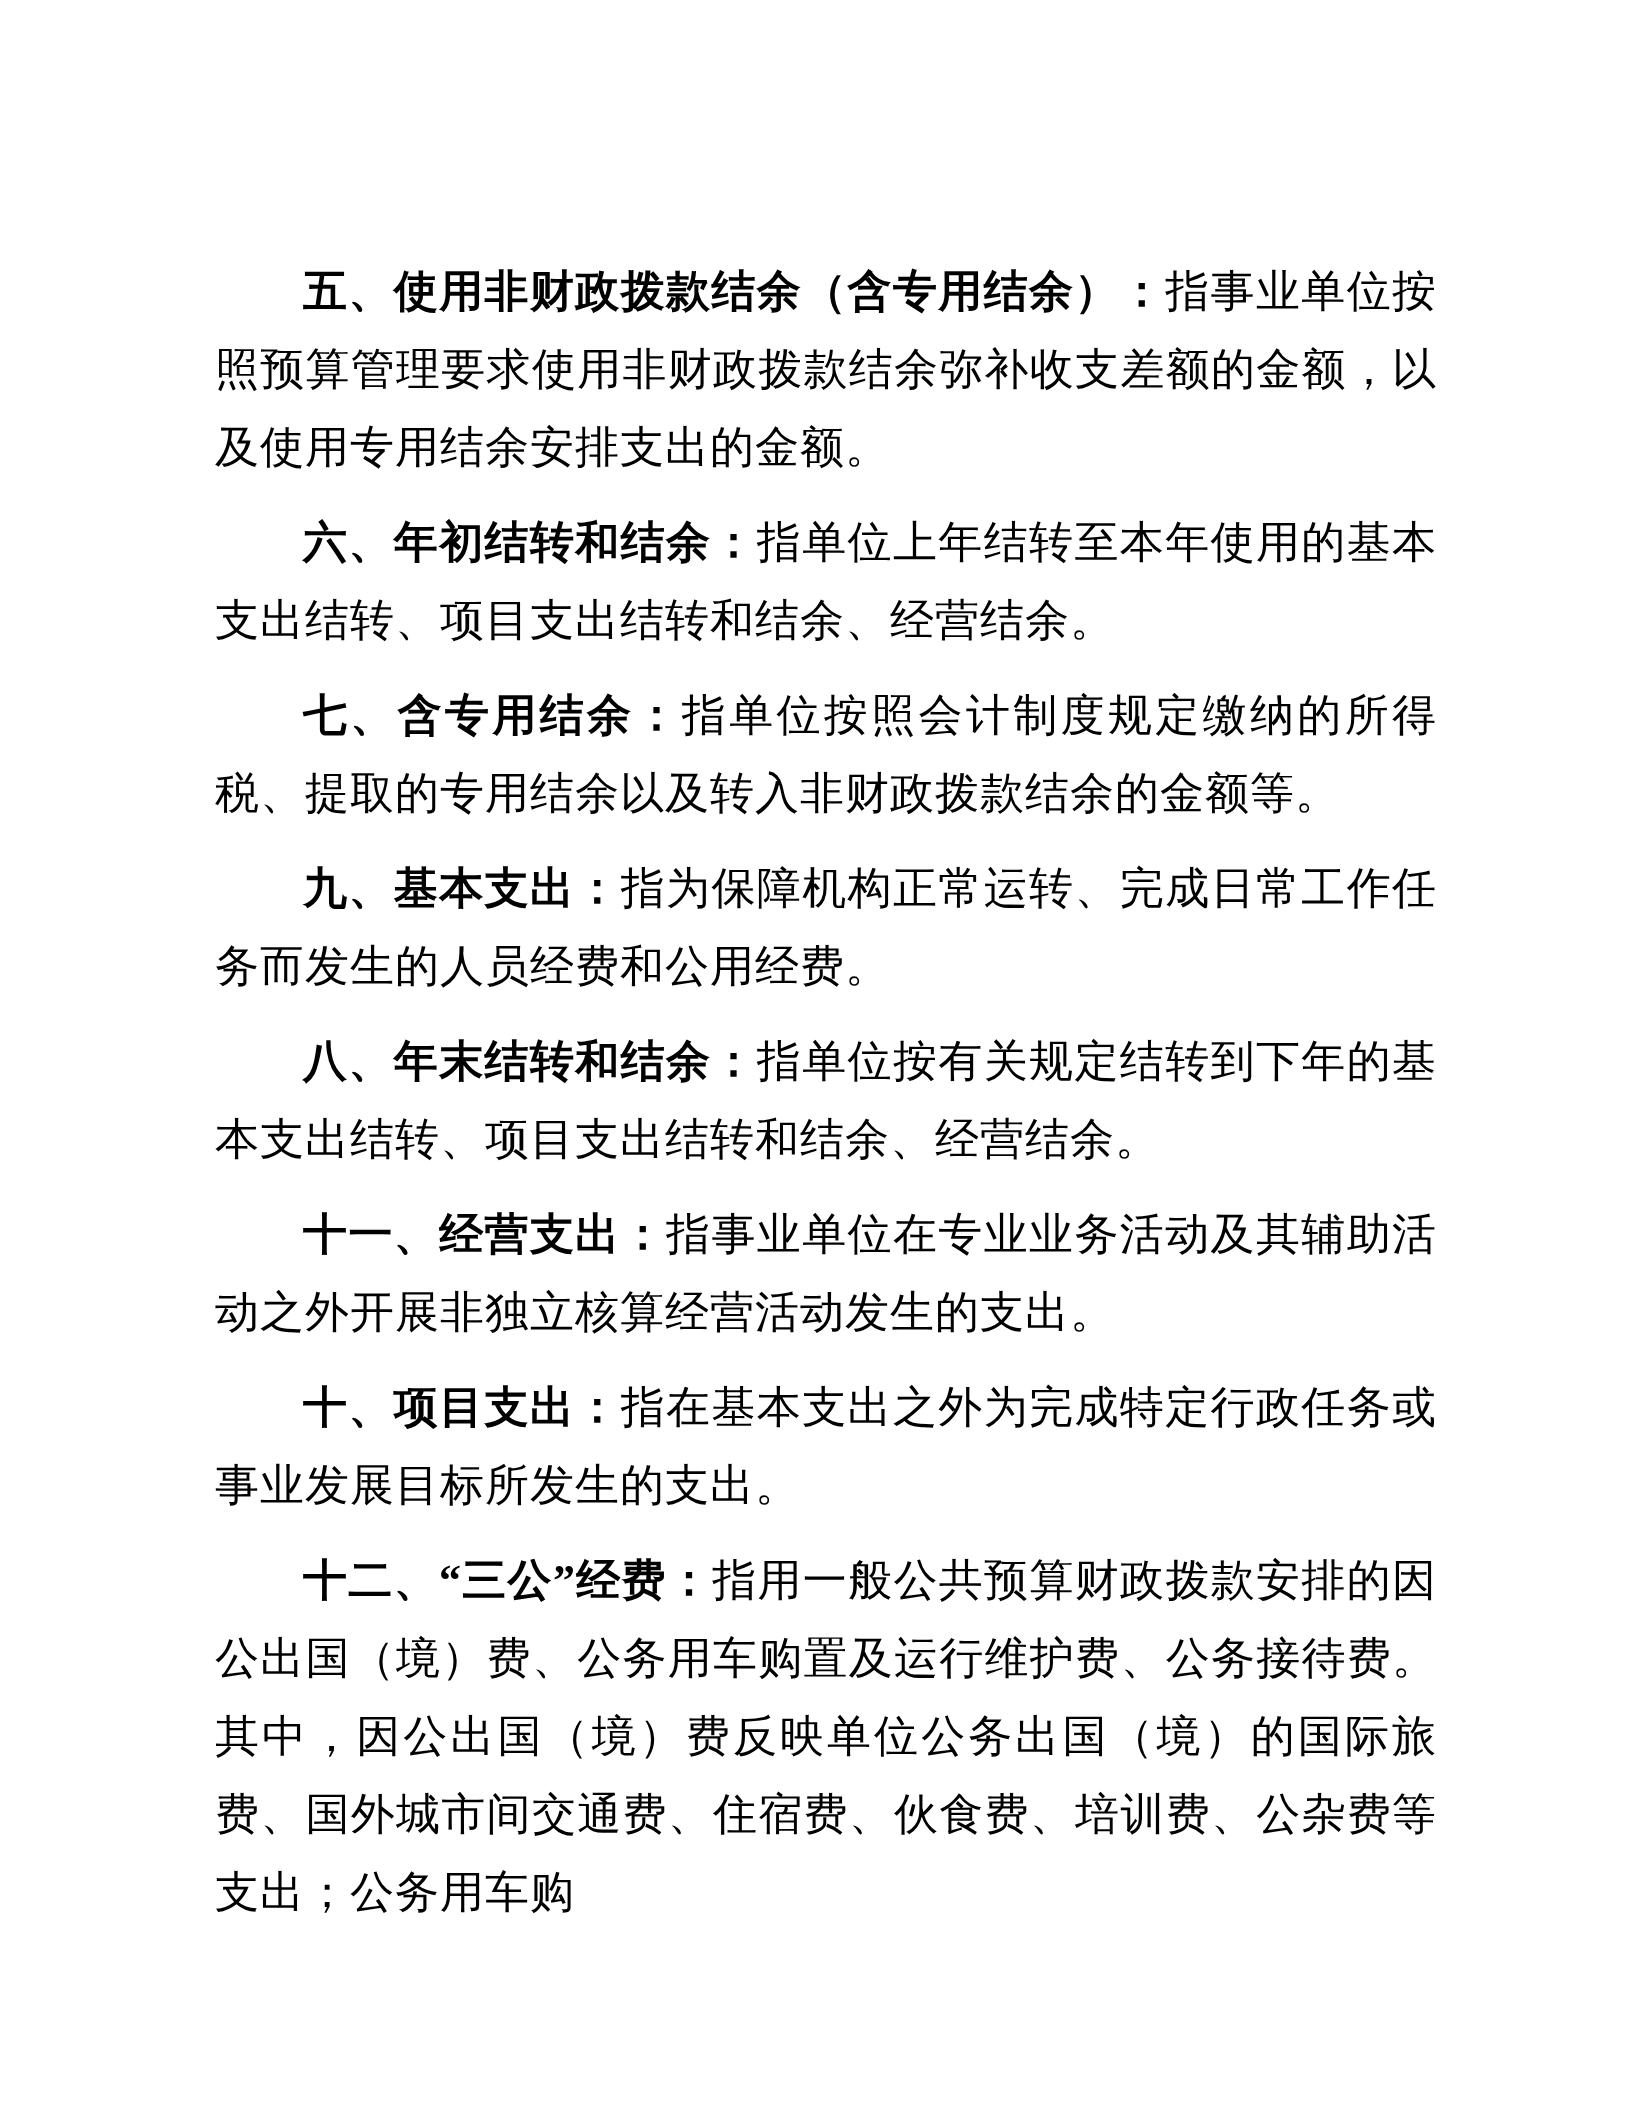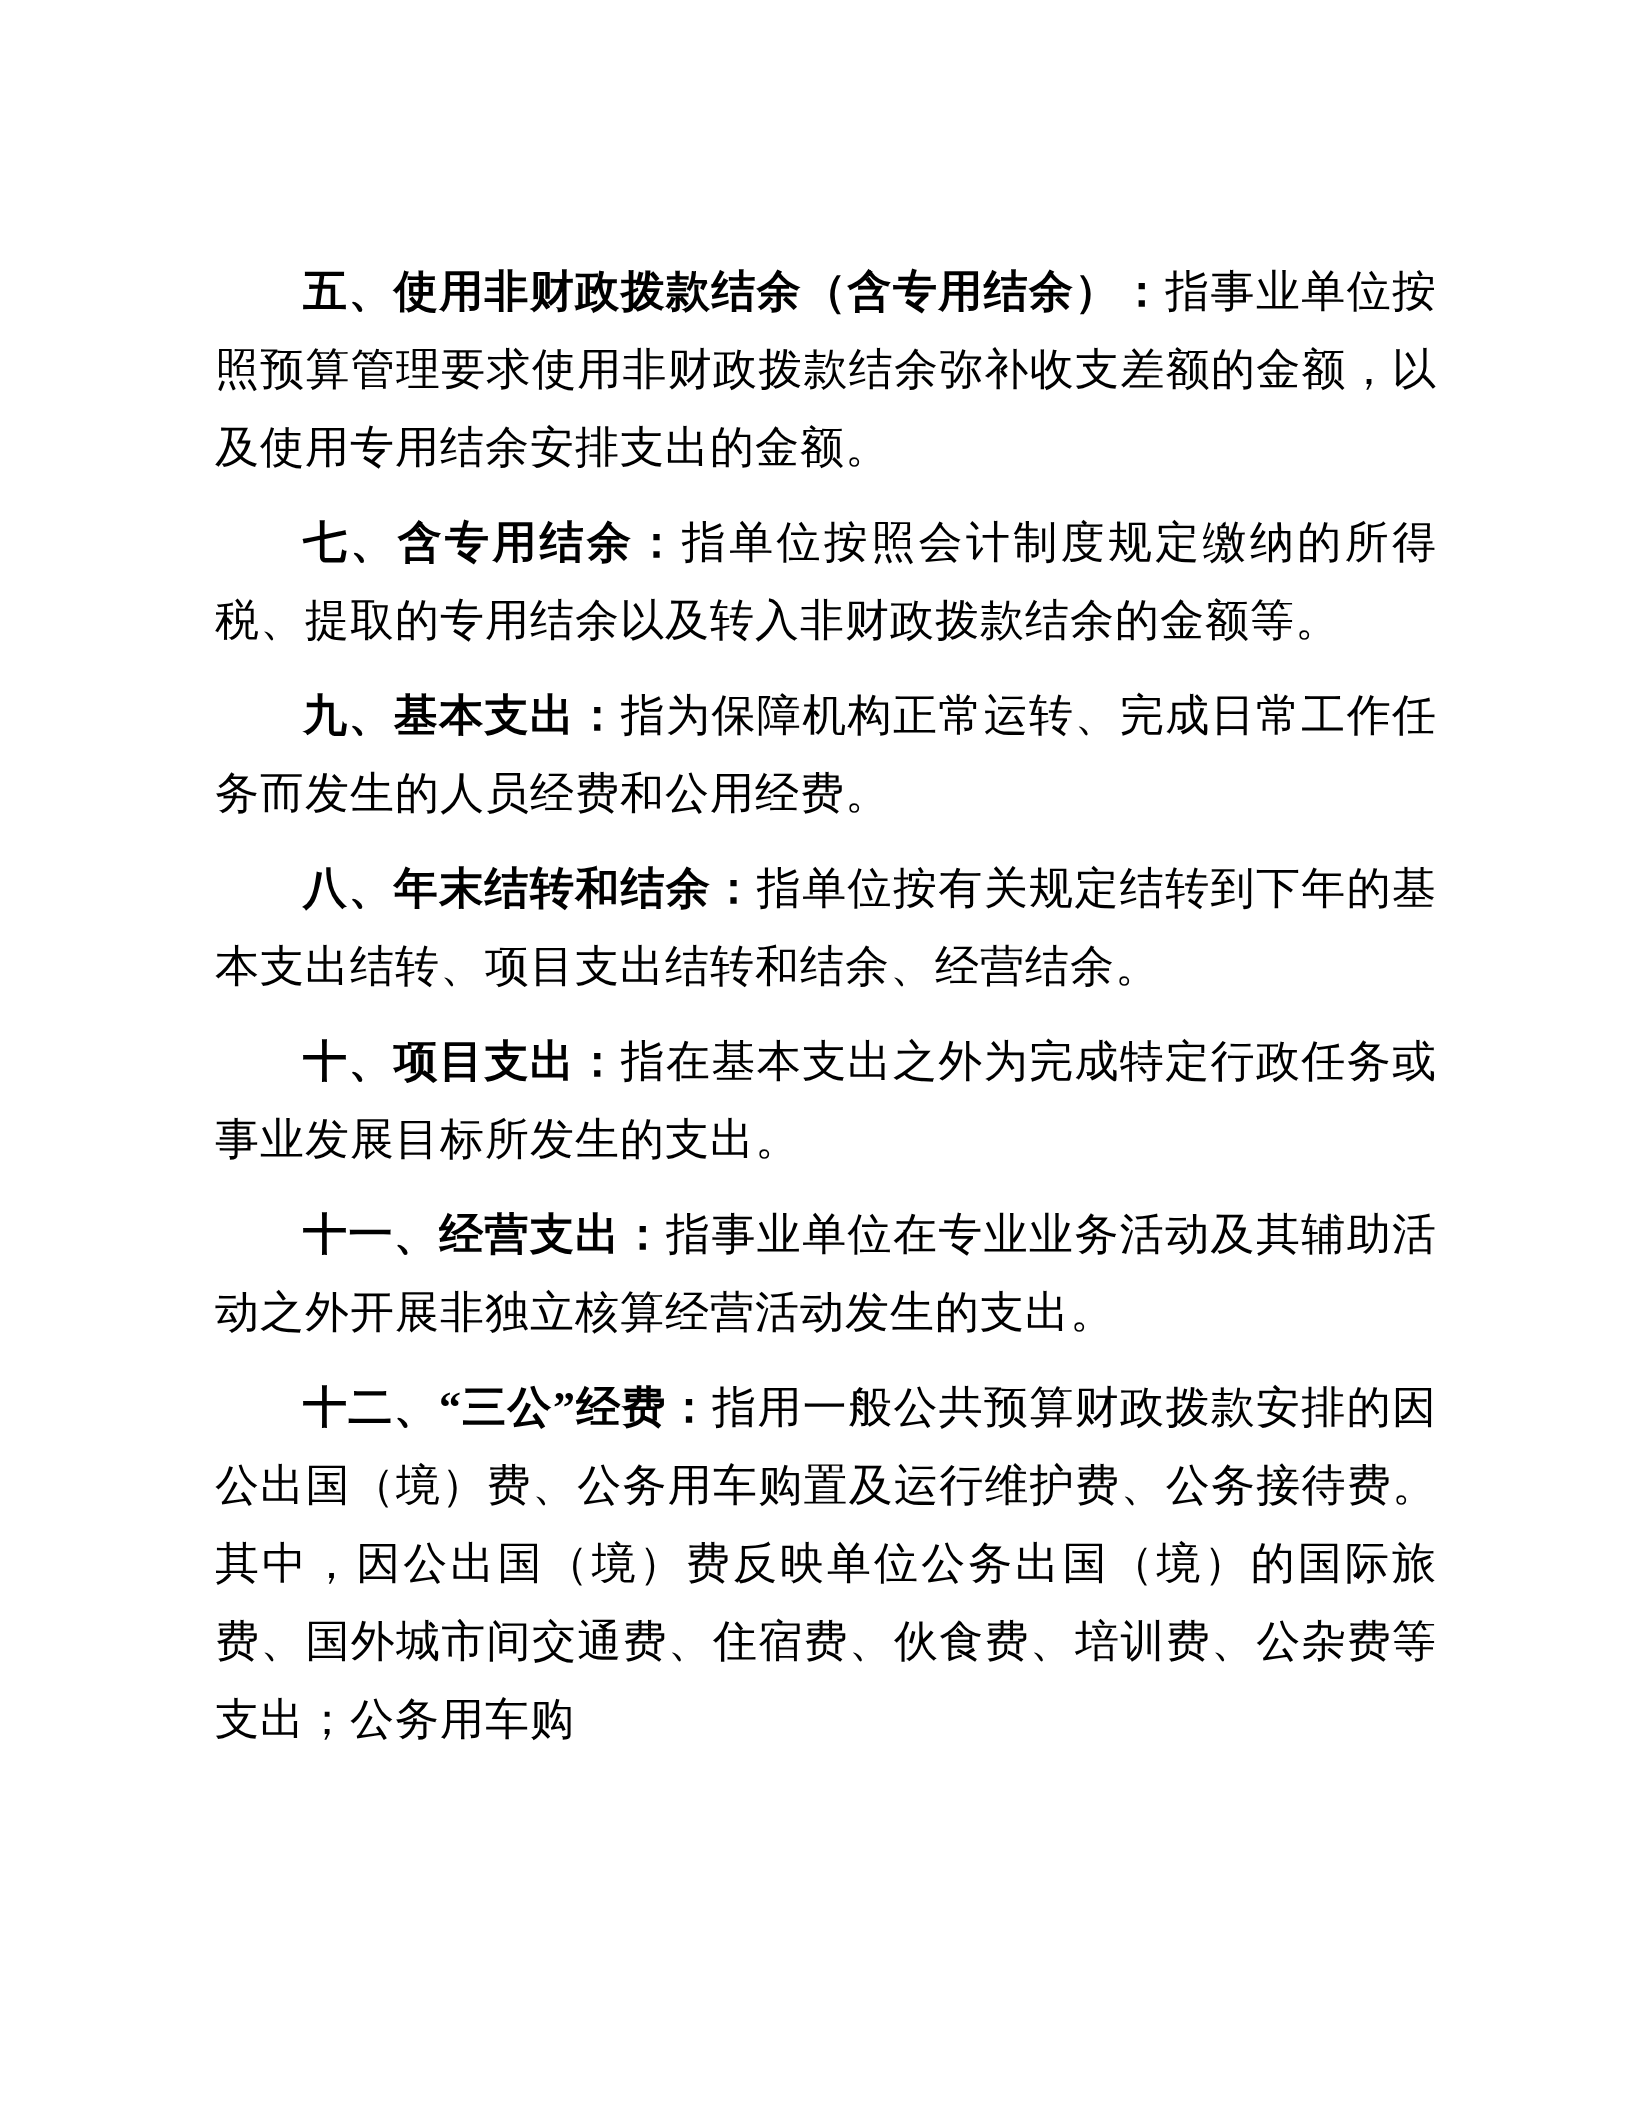--- a/index.html
+++ b/index.html
@@ -33,20 +33,21 @@
   .lead {
     font-weight: bold;
   }
 </style>
 </head>
 <body>
 
 <div class="page">
   <div class="content">
     <p><span class="lead">五、使用非财政拨款结余（含专用结余）：</span><span>指事业单位按照预算管理要求使用非财政拨款结余弥补收支差额的金额，以及使用专用结余安排支出的金额。</span></p>
+    <p><span class="lead">六、年初结转和结余：</span><span>指单位上年结转至本年使用的基本支出结转、项目支出结转和结余、经营结余。</span></p>
     <p><span class="lead">七、含专用结余：</span><span>指单位按照会计制度规定缴纳的所得税、提取的专用结余以及转入非财政拨款结余的金额等。</span></p>
     <p><span class="lead">九、基本支出：</span><span>指为保障机构正常运转、完成日常工作任务而发生的人员经费和公用经费。</span></p>
     <p><span class="lead">八、年末结转和结余：</span><span>指单位按有关规定结转到下年的基本支出结转、项目支出结转和结余、经营结余。</span></p>
+    <p><span class="lead">十一、经营支出：</span><span>指事业单位在专业业务活动及其辅助活动之外开展非独立核算经营活动发生的支出。</span></p>
     <p><span class="lead">十、项目支出：</span><span>指在基本支出之外为完成特定行政任务或事业发展目标所发生的支出。</span></p>
-    <p><span class="lead">十一、经营支出：</span><span>指事业单位在专业业务活动及其辅助活动之外开展非独立核算经营活动发生的支出。</span></p>
     <p><span class="lead">十二、“三公”经费：</span><span>指用一般公共预算财政拨款安排的因公出国（境）费、公务用车购置及运行维护费、公务接待费。其中，因公出国（境）费反映单位公务出国（境）的国际旅费、国外城市间交通费、住宿费、伙食费、培训费、公杂费等支出；公务用车购</span></p>
   </div>
 </div>
 
 </body></html>

